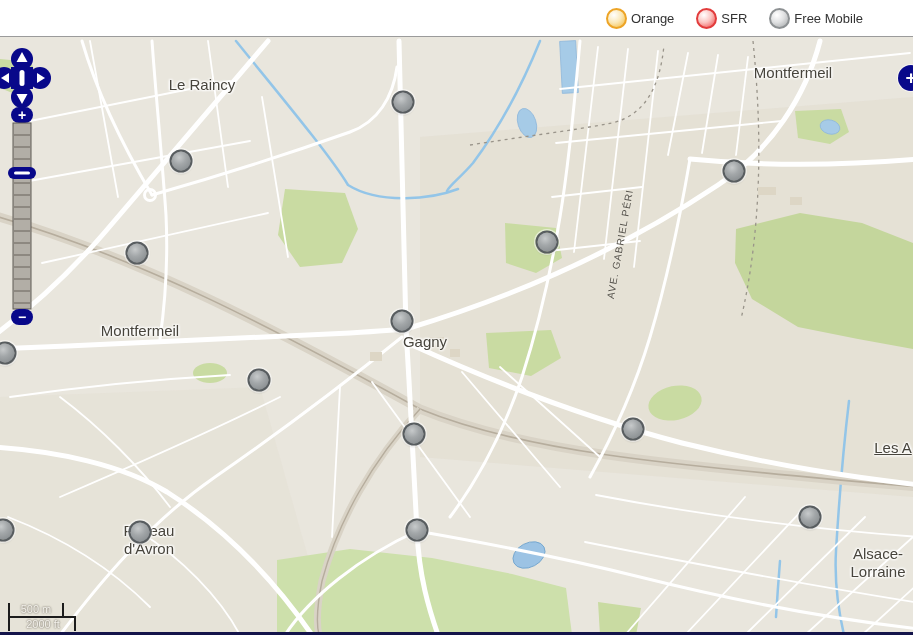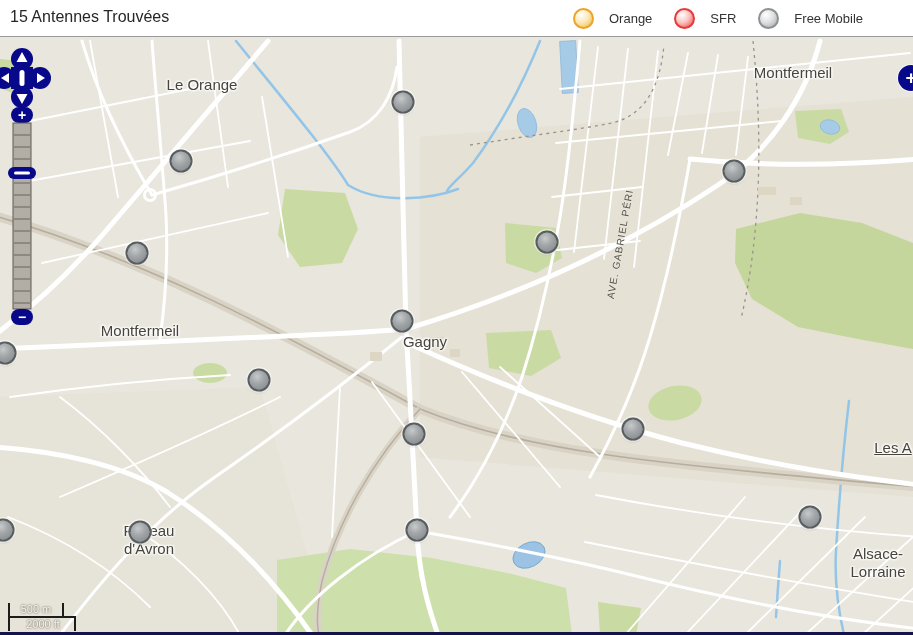--- a/index.html
+++ b/index.html
@@ -2,21 +2,21 @@
 <html><head>
 <meta charset="utf-8">
 <style>
   html,body{margin:0;padding:0;width:913px;height:635px;overflow:hidden;
     font-family:"Liberation Sans","DejaVu Sans",sans-serif;background:#fff;}
   
   .header{position:absolute;left:0;top:0;width:913px;height:36px;background:#fff;
     border-bottom:1px solid #9b9b9b;z-index:30;}
   .page-title{position:absolute;left:10px;top:8px;font-size:16px;color:#262626;}
   .legend{position:absolute;right:50px;top:0;height:36px;display:flex;align-items:center;gap:22px;}
-  .legend-item{display:flex;align-items:center;gap:15px;}
+  .legend-item{display:flex;align-items:center;gap:4px;}
   .legend-swatch{width:21px;height:21px;border-radius:50%;box-sizing:border-box;border:2px solid #999;}
   .legend-label{font-size:13px;color:#333;}
   
   .map{position:absolute;left:0;top:37px;width:913px;height:598px;overflow:hidden;background:#e9e6dd;}
   .map svg.basemap{position:absolute;left:0;top:0;}
   .place-label{position:absolute;transform:translate(-50%,-50%);white-space:pre;text-align:center;
     font-size:15px;line-height:1.2;color:#47443c;z-index:3;
     text-shadow:-1px -1px 2px #fff,1px -1px 2px #fff,-1px 1px 2px #fff,1px 1px 2px #fff;}
   .road-label{position:absolute;font-size:10px;letter-spacing:1px;color:#55524b;white-space:nowrap;z-index:2;
     text-shadow:0 0 2px #efece4;}
@@ -33,21 +33,20 @@
   .scalebar{position:absolute;left:6px;top:566px;width:72px;height:32px;z-index:8;}
   .sb-line{position:absolute;background:#1c1c1c;}
   .sb-label{position:absolute;font-size:11px;color:#f4f2ec;text-align:center;
     text-shadow:0 0 2px #8a857a,0 0 2px #8a857a;}
   .bottom-strip{position:absolute;left:0;top:595px;width:913px;height:3px;background:#14144a;z-index:6;}
 </style>
 </head>
 <body>
 
 <div class="header">
-  <div class="page-title">15 Antennes Trouvées</div>
   <div class="legend">
       <div class="legend-item">
         <span class="legend-swatch" style="border-color: rgb(237, 164, 38); background: radial-gradient(circle at 35% 30%, rgb(255, 255, 255) 0%, rgb(251, 233, 187) 45%, rgb(243, 189, 69) 95%);"></span>
         <span class="legend-label">Orange</span>
       </div>
       <div class="legend-item">
         <span class="legend-swatch" style="border-color: rgb(226, 60, 60); background: radial-gradient(circle at 35% 30%, rgb(255, 255, 255) 0%, rgb(251, 197, 194) 45%, rgb(239, 81, 81) 95%);"></span>
         <span class="legend-label">SFR</span>
       </div>
       <div class="legend-item">
@@ -232,21 +231,21 @@
     <div class="marker" style="left: 734px; top: 134px;"></div>
     <div class="marker" style="left: 402px; top: 284px;"></div>
     <div class="marker" style="left: 259px; top: 343px;"></div>
     <div class="marker" style="left: 414px; top: 397px;"></div>
     <div class="marker" style="left: 633px; top: 392px;"></div>
     <div class="marker" style="left: 417px; top: 493px;"></div>
     <div class="marker" style="left: 810px; top: 480px;"></div>
     <div class="marker" style="left: 140px; top: 495px;"></div>
     <div class="marker" style="left: 3px; top: 493px;"></div>
     <div class="marker" style="left: 5px; top: 316px;"></div>
-    <div class="place-label" style="left: 202px; top: 48px;">Le Orange</div>
+    <div class="place-label" style="left: 202px; top: 48px;">Le Raincy</div>
     <div class="place-label" style="left: 793px; top: 36px;">Montfermeil</div>
     <div class="place-label" style="left: 140px; top: 294px;">Montfermeil</div>
     <div class="place-label" style="left: 399px; top: 305px; margin-left: 26px;">Gagny</div>
     <div class="place-label" style="left: 149px; top: 503px;">Plateau
 d'Avron</div>
     <div class="place-label" style="left: 878px; top: 526px;">Alsace-
 Lorraine</div>
     <div class="place-label" style="left: 893px; top: 411px; text-decoration: underline;">Les A</div>
   </div>
 

